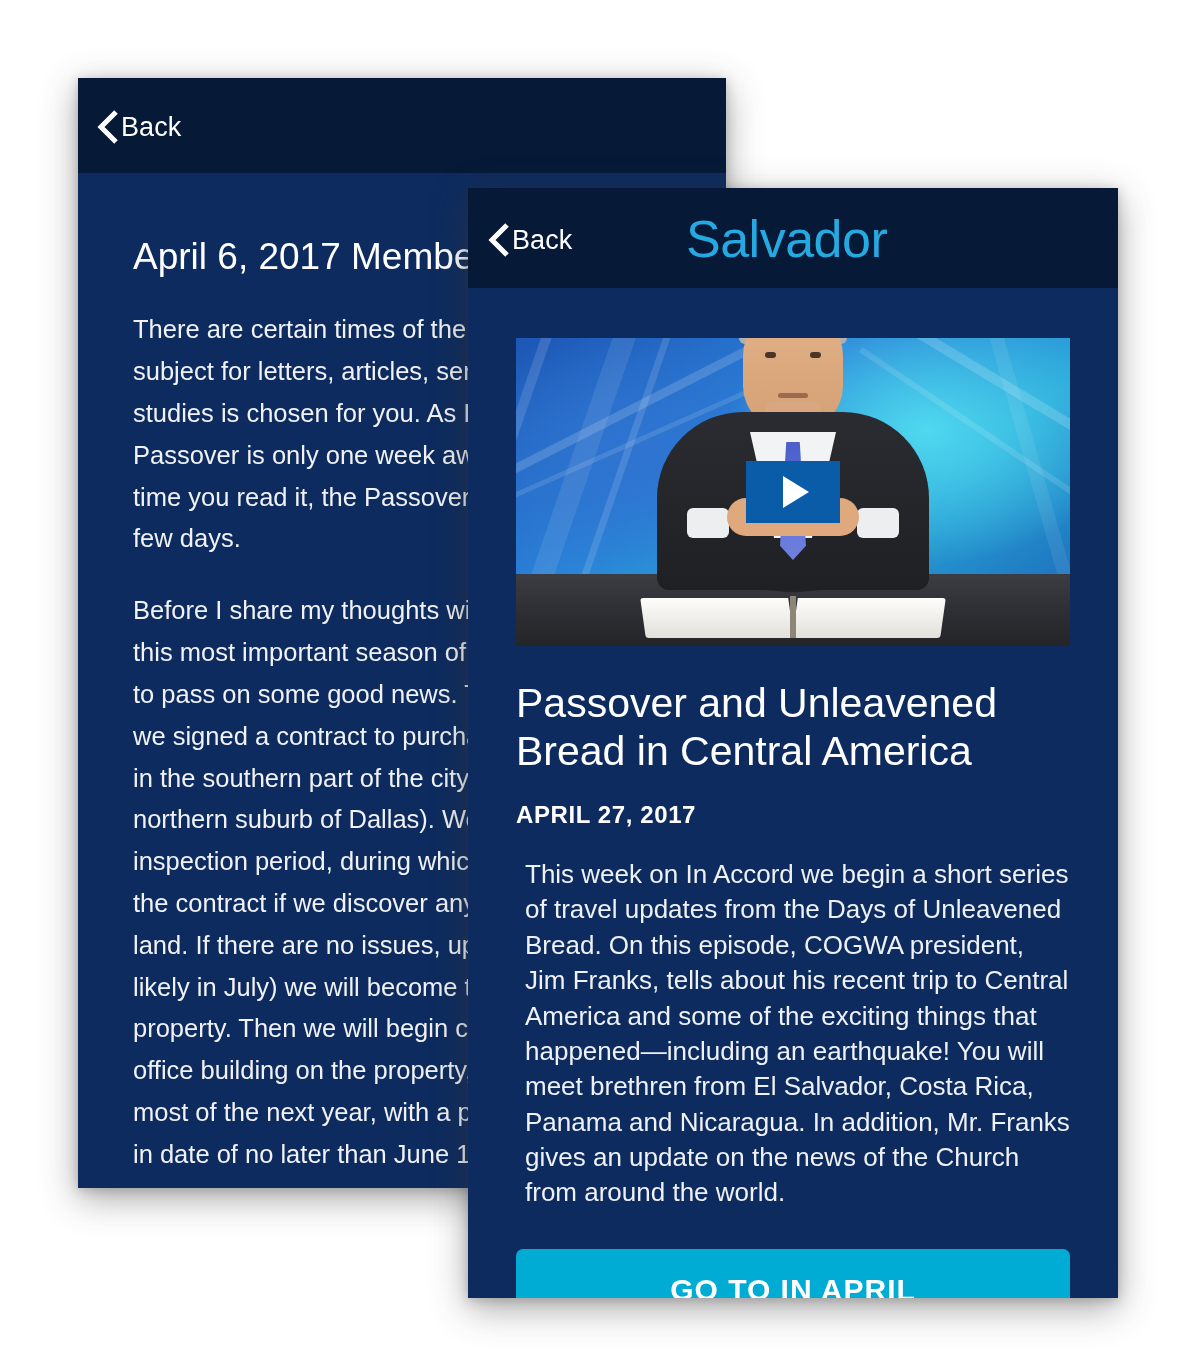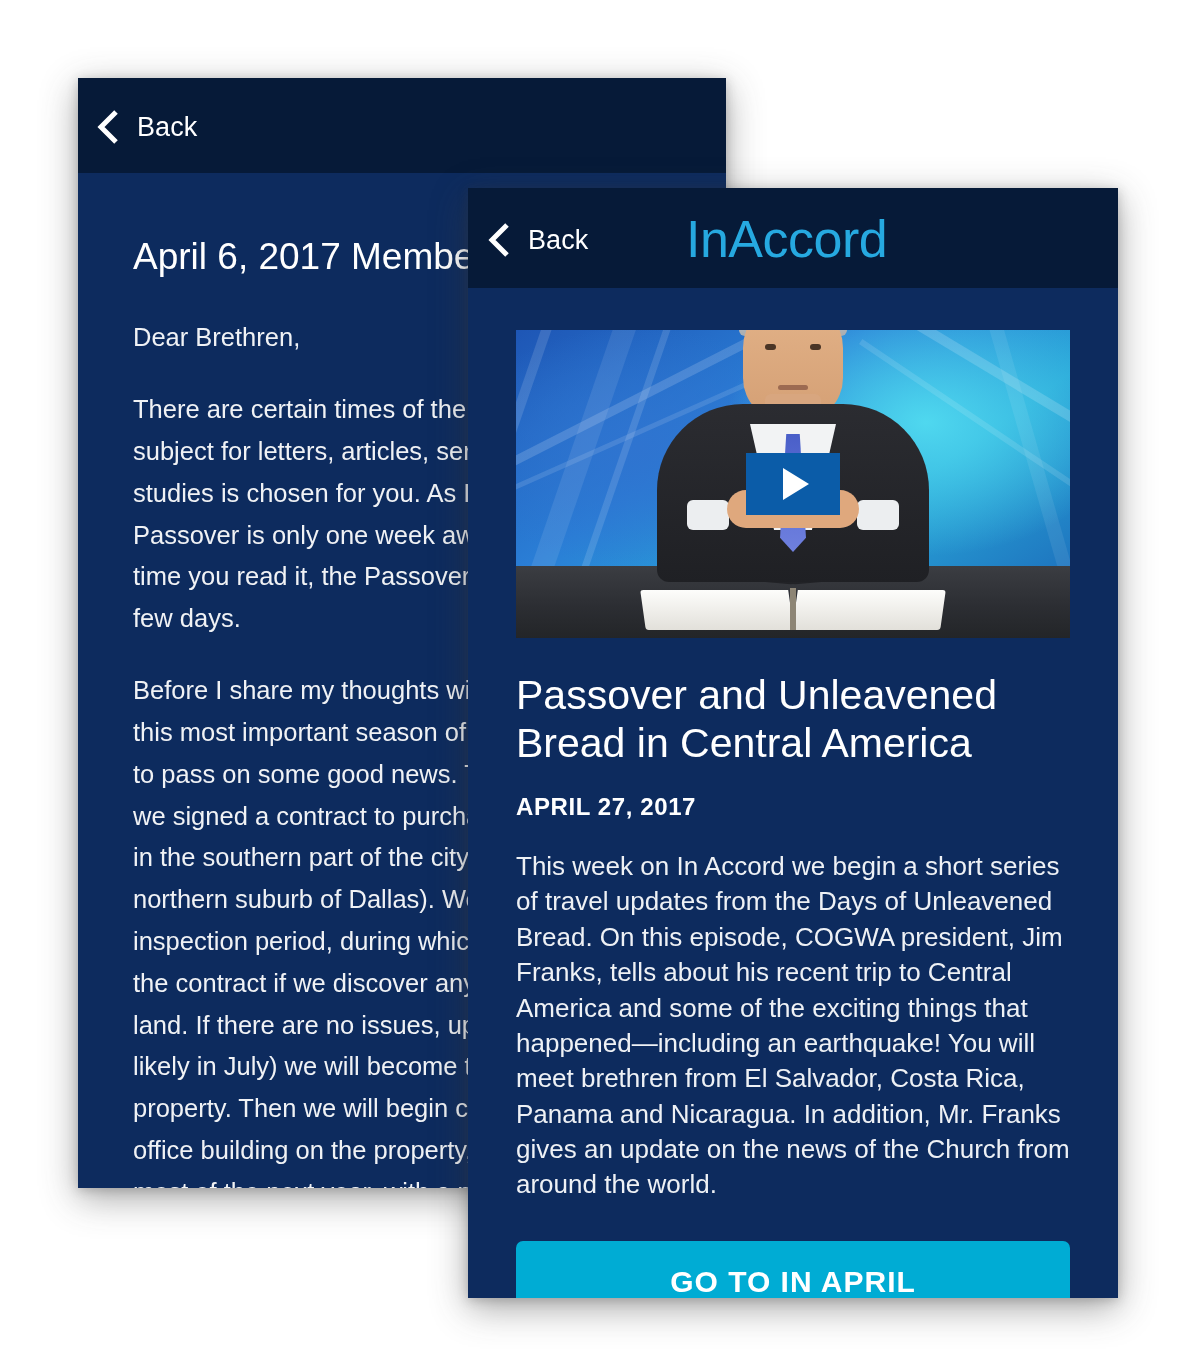--- a/index.html
+++ b/index.html
@@ -29,21 +29,21 @@
     background: #061a38;
     position: relative;
     width: 100%;
     box-sizing: border-box;
   }
 
   .back-btn {
     position: absolute;
     display: flex;
     align-items: center;
-    gap: 18px;
+    gap: 2px;
     cursor: pointer;
     user-select: none;
   }
   .chev {
     display: block;
   }
   .back-label {
     color: #ffffff;
     font-size: 27px;
     font-weight: 400;
@@ -106,21 +106,21 @@
   #panel-inaccord .back-btn { left: 20px; top: 34px; }
   #panel-inaccord .header-title {
     left: 218px;
     top: 25px;
     font-size: 52px;
     font-weight: 400;
     letter-spacing: -0.5px;
     color: #26a9e0;
   }
 
-  .ia-body { padding: 0 48px; }
+  .ia-body { padding: 8px 48px; }
 
   
   .video-wrap {
     position: relative;
     margin-top: 42px;
     width: 100%;
     height: 308px;
     overflow: hidden;
     cursor: pointer;
   }
@@ -250,21 +250,21 @@
     color: #ffffff;
     font-size: 24px;
     font-weight: 700;
     letter-spacing: 0.6px;
     margin: 26px 0 0 0;
   }
   .ia-desc {
     color: #eef1f5;
     font-size: 26px;
     line-height: 1.36;
-    margin: 28px 0 0 0;
+    margin: 28px 0 0 9px;
   }
   .ia-cta {
     display: block;
     margin: 38px 0 0 0;
     width: 100%;
     background: #00acd4;
     color: #ffffff;
     border: none;
     border-radius: 7px;
     padding: 24px 0 26px 0;
@@ -285,21 +285,20 @@
     <div class="back-btn">
       <svg class="chev" width="22" height="36" viewBox="0 0 22 36">
         <polyline points="19,3 4,18 19,33" fill="none" stroke="#ffffff" stroke-width="5" stroke-linecap="butt" stroke-linejoin="miter"></polyline>
       </svg>
       <span class="back-label">Back</span>
     </div>
   </div>
 
   <div class="letter-body">
     <h1 class="letter-title">April 6, 2017 Member Letter</h1>
-    <p class="letter-p first">Dear Brethren,</p>
     <p class="letter-p">There are certain times of the year when the
 subject for letters, articles, sermons and Bible
 studies is chosen for you. As I write this letter,
 Passover is only one week away, and by the
 time you read it, the Passover will be in just a
 few days.</p>
     <p class="letter-p">Before I share my thoughts with you about
 this most important season of the year, I want
 to pass on some good news. This past week
 we signed a contract to purchase property
@@ -319,21 +318,21 @@
 
 <div class="panel" id="panel-inaccord">
 
   <div class="panel-header">
     <div class="back-btn">
       <svg class="chev" width="22" height="36" viewBox="0 0 22 36">
         <polyline points="19,3 4,18 19,33" fill="none" stroke="#ffffff" stroke-width="5" stroke-linecap="butt" stroke-linejoin="miter"></polyline>
       </svg>
       <span class="back-label">Back</span>
     </div>
-    <div class="header-title">InAccord</div>
+    <div class="header-title">Salvador</div>
   </div>
 
   <div class="ia-body">
 
     <div class="video-wrap">
       <div class="video-scene">
         <div class="streak s1"></div>
         <div class="streak s2"></div>
         <div class="streak s3"></div>
         <div class="streak s4"></div>

